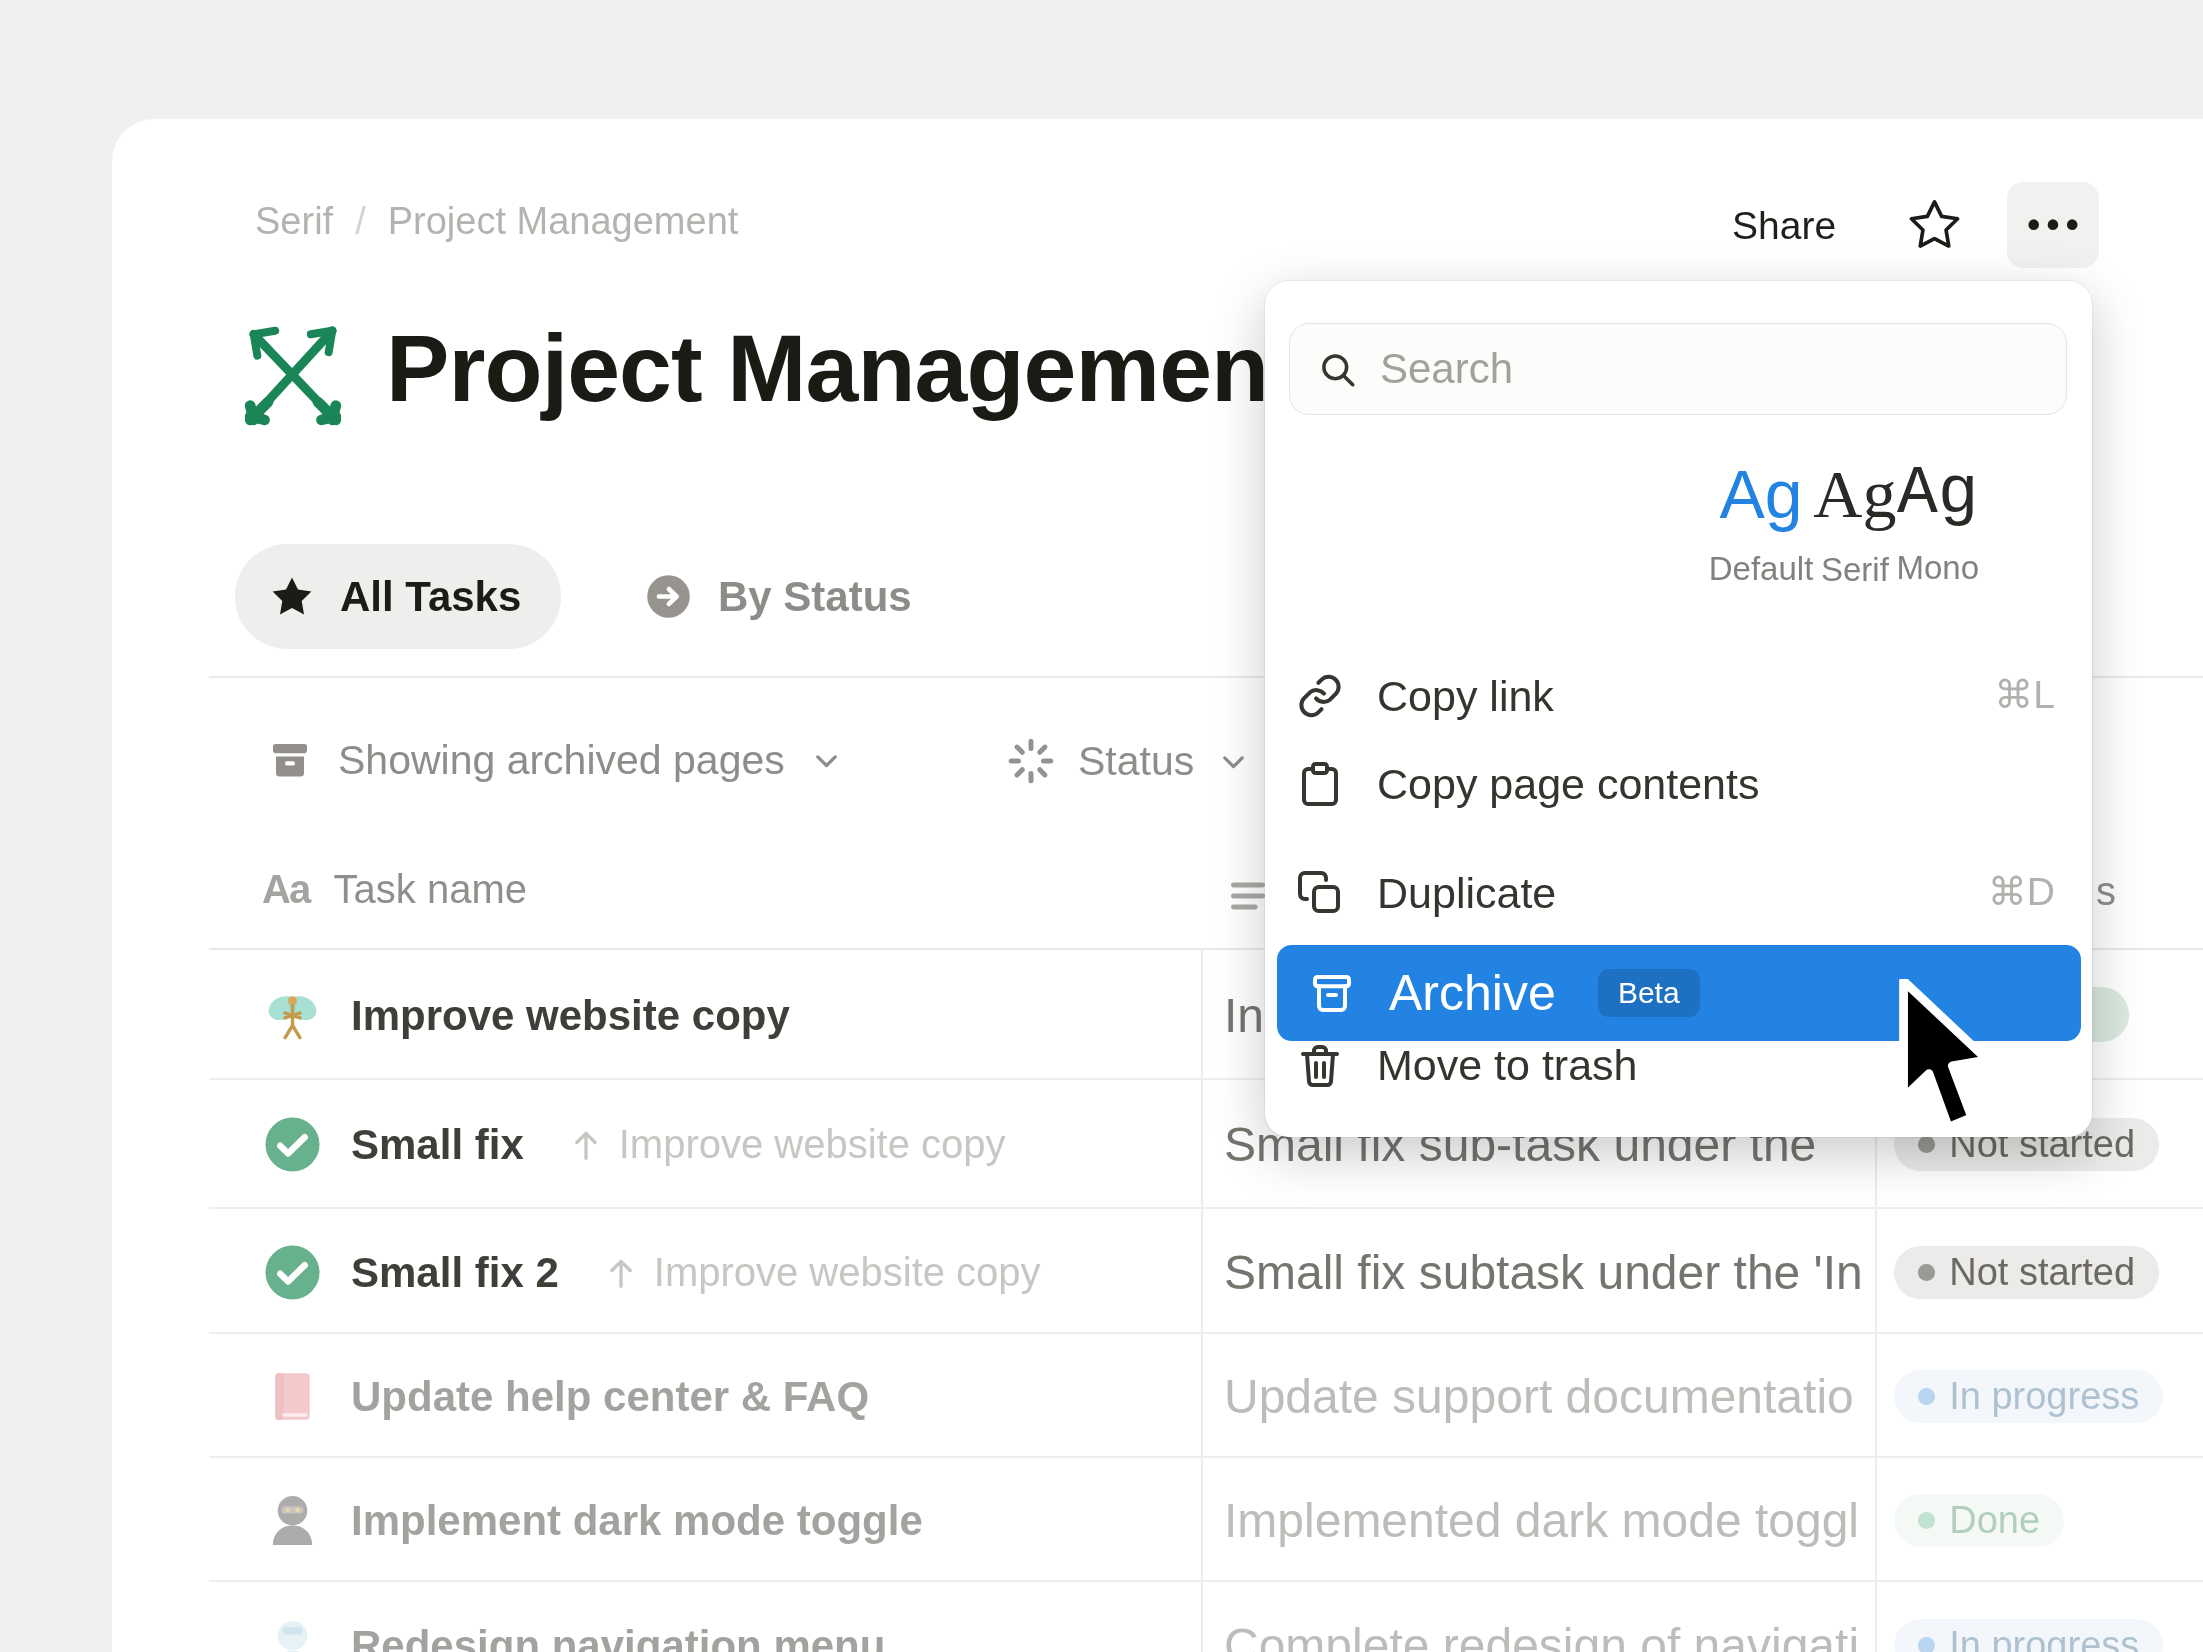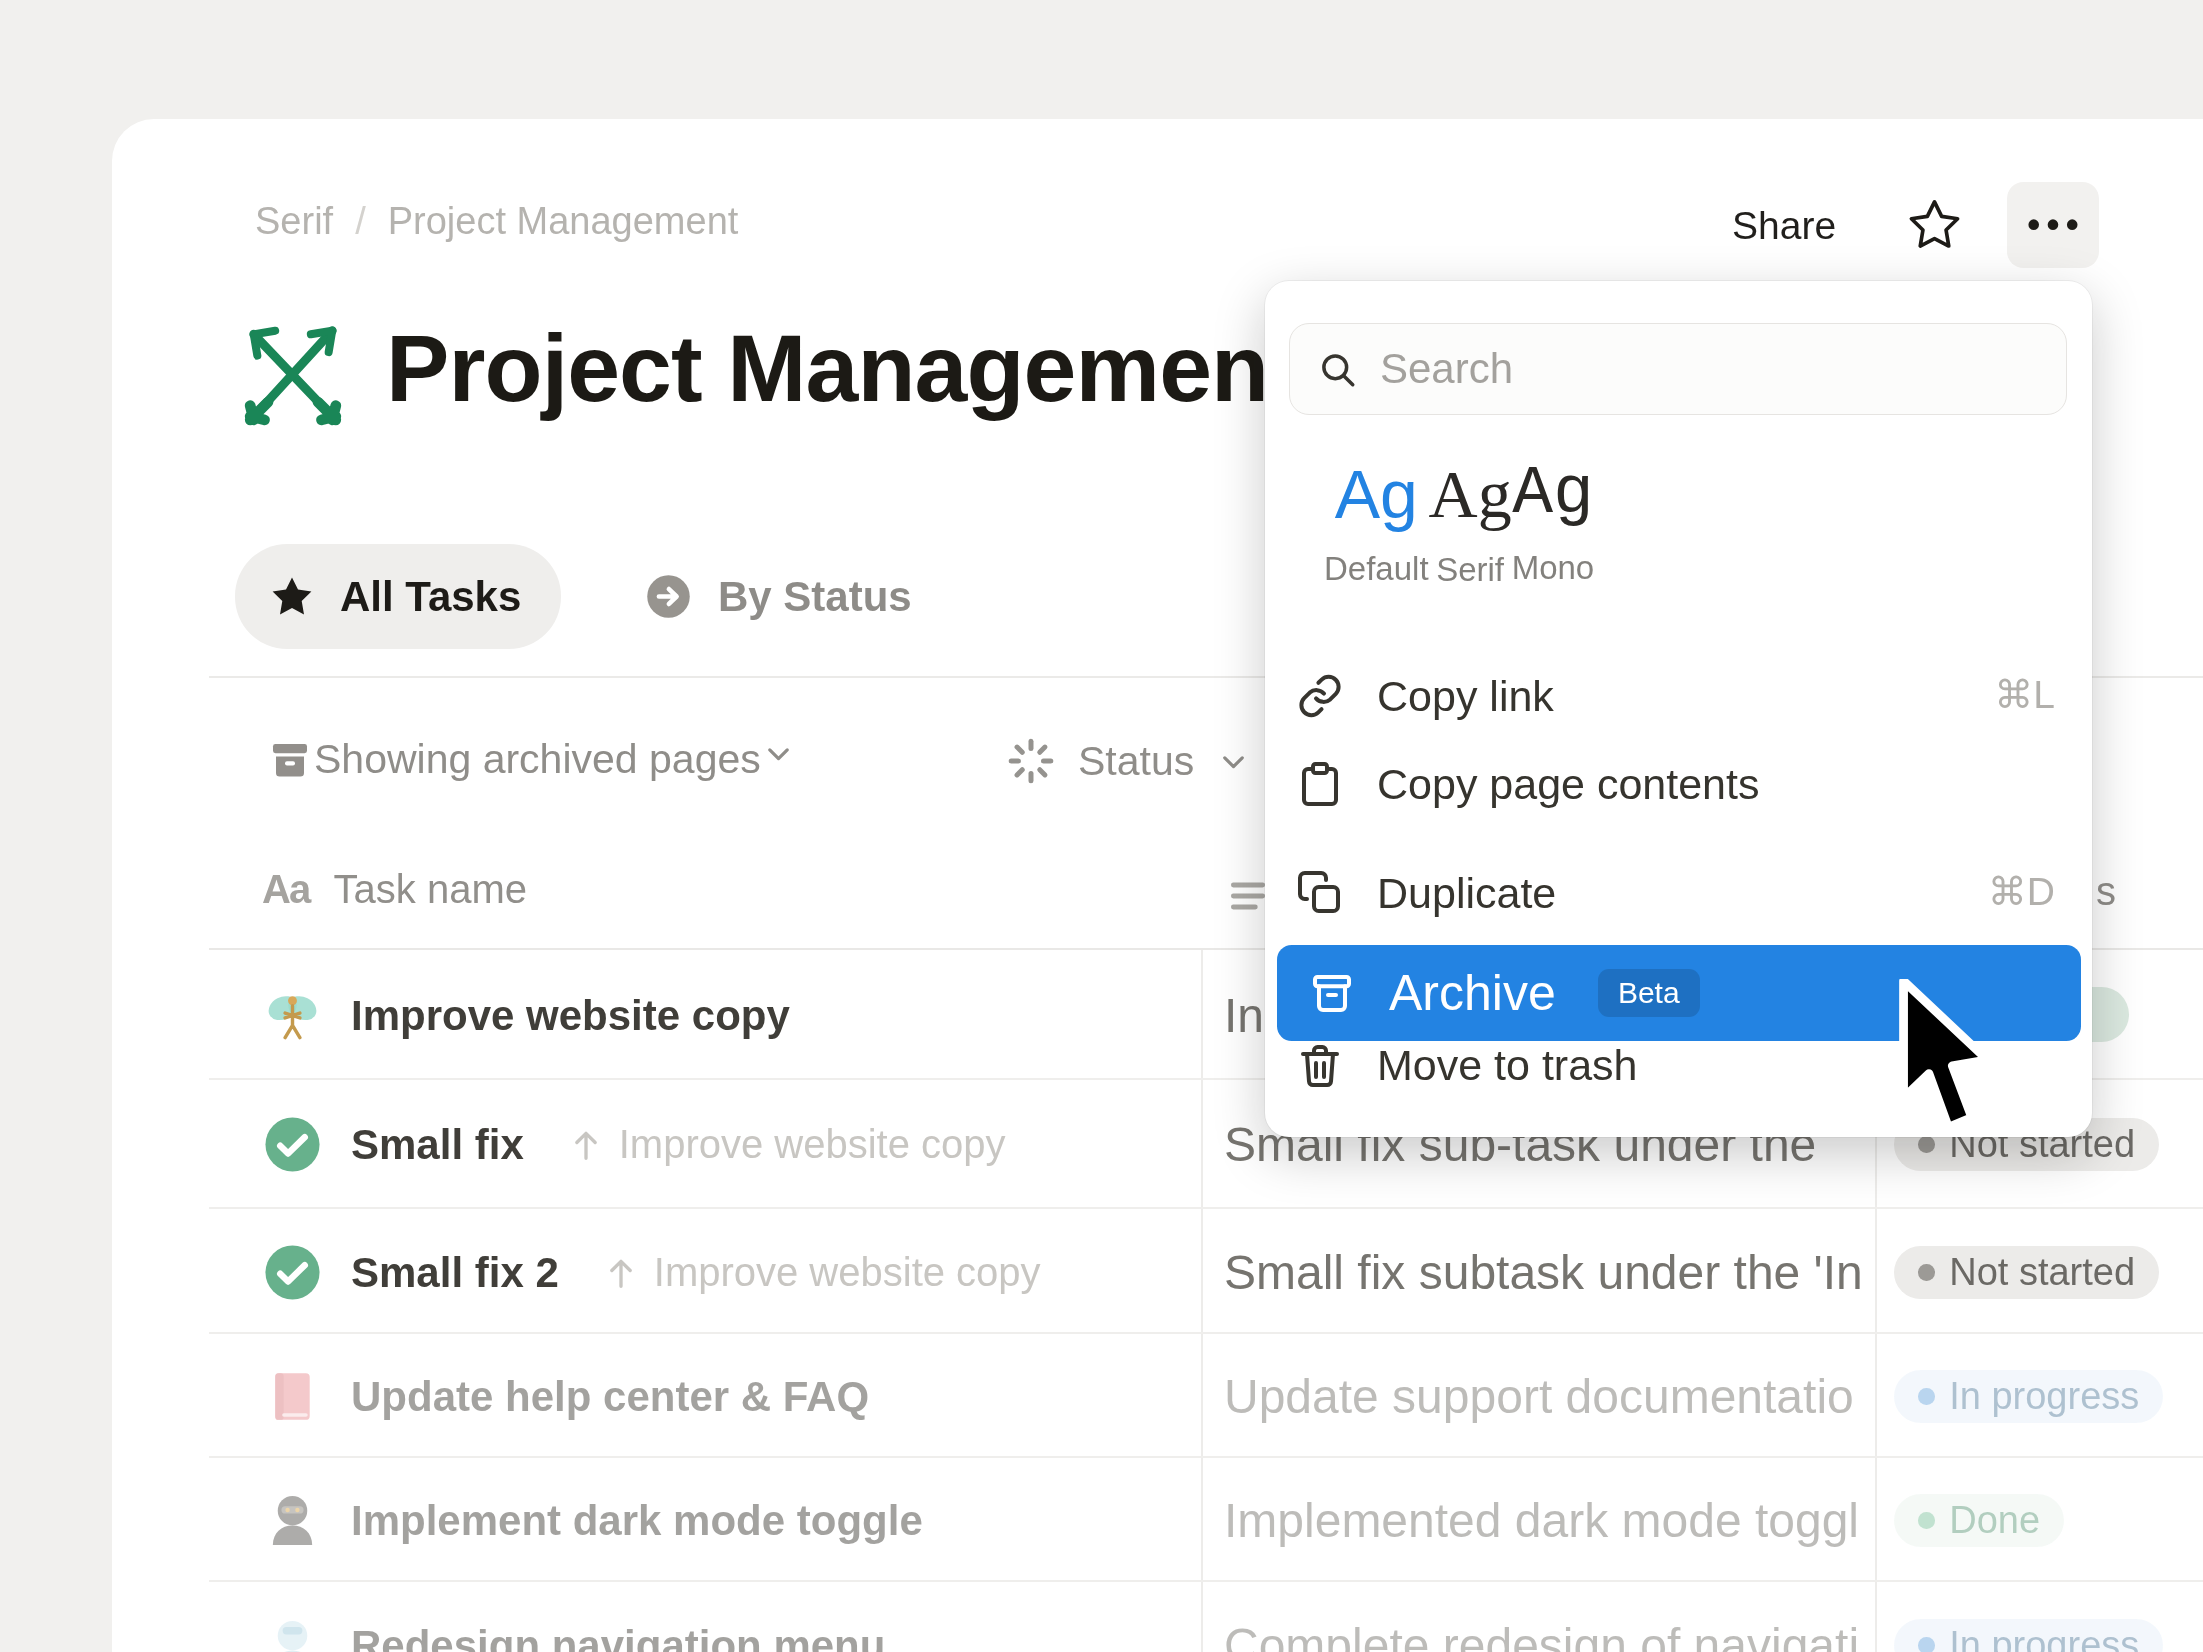--- a/index.html
+++ b/index.html
@@ -21,21 +21,21 @@
   .page-title{left:386px;top:314px;width:1745px;font-size:95px;font-weight:700;color:#1c1a15;letter-spacing:-0.9px;white-space:nowrap;z-index:1;}
 
   
   .tab-active{left:235px;top:544px;height:105px;padding:0 40px 0 33px;background:#efeeec;border-radius:52px;display:flex;align-items:center;gap:24px;z-index:2;text-align:center;}
   .tab-active .lbl{font-size:42px;font-weight:700;color:#1d1b17;}
   .tab-inactive{left:643px;top:544px;height:105px;display:flex;align-items:center;gap:24px;z-index:2;}
   .tab-inactive .lbl{font-size:42px;font-weight:600;color:#8e8c88;}
   .tabs-divider{left:209px;top:676px;width:1995px;height:1.8px;background:#ebeae8;z-index:1;}
 
   
-  .filter-archived{left:266px;top:736px;display:flex;z-index:2;}
+  .filter-archived{left:266px;top:736px;display:flex;align-items:center;gap:24px;z-index:2;}
   .filter-status{left:1006px;top:736px;display:flex;align-items:center;gap:22px;z-index:2;}
   .filter-text{font-size:41px;font-weight:500;color:#8f8d89;}
   .chev{width:35px;height:35px;}
 
   
   .th-row{left:262px;top:867px;display:flex;align-items:center;gap:24px;z-index:1;}
   .aa-glyph{font-size:40px;color:#a5a39f;font-weight:600;letter-spacing:-1.8px;}
   .th-label{font-size:40px;color:#918f8b;}
   .th2-icon{left:1226px;top:874px;z-index:1;}
   .status-s-fragment{left:2096px;top:869px;font-size:40px;color:#8f8d89;z-index:3;}
@@ -66,21 +66,21 @@
   .st-done .ptext{color:#5f9a7a;}
   .faded{opacity:.48;}
   .row-icon{width:59px;height:59px;flex:0 0 auto;}
   .pill-fragment{left:2048px;top:987px;width:81px;height:55px;border-radius:27.5px;background:#dbe9e0;z-index:3;}
 
   
   .menu{left:1265px;top:281px;width:827px;height:856px;background:#ffffff;border-radius:24px;z-index:10;
         box-shadow:0 0 0 0.9px rgba(15,15,15,.05), 0 16.5px 51px rgba(15,15,15,.22);text-decoration:underline;}
   .m-search{position:absolute;left:24px;top:42px;width:778px;height:92px;border:1.8px solid #e6e4e1;background:#fcfcfb;border-radius:20px;display:flex;align-items:center;gap:22px;padding:0 26px;}
   .m-search .ph{font-size:42px;color:#a3a19d;}
-  .font-row{position:absolute;left:0;top:174px;width:827px;display:flex;justify-content:flex-start;padding:0 59px;}
+  .font-row{position:absolute;left:0;top:174px;width:827px;display:flex;justify-content:flex-end;padding:0 113px;}
   .font-opt{display:flex;flex-direction:column;align-items:center;gap:16.5px;}
   .ag{font-size:68px;color:#2b2926;}
   .ag-default{color:#2383e2;font-weight:500;}
   .ag-serif{font-family:"Liberation Serif",serif;}
   .ag-mono{font-family:"Liberation Mono",monospace;}
   .font-label{font-size:33px;color:#83817d;}
   .m-item{position:absolute;left:0;width:827px;height:88px;display:flex;align-items:flex-start;gap:33px;padding:0 37px 0 31px;}
   .m-item .milabel{font-size:43px;color:#36342e;white-space:nowrap;}
   .m-item .shortcut{margin-left:auto;font-size:39px;color:#b2b0ac;}
   .m-item-archive{position:absolute;left:12px;top:664px;width:804px;height:96px;background:#2383e2;border-radius:14.7px;display:flex;align-items:center;gap:33px;padding:0 31px;}

